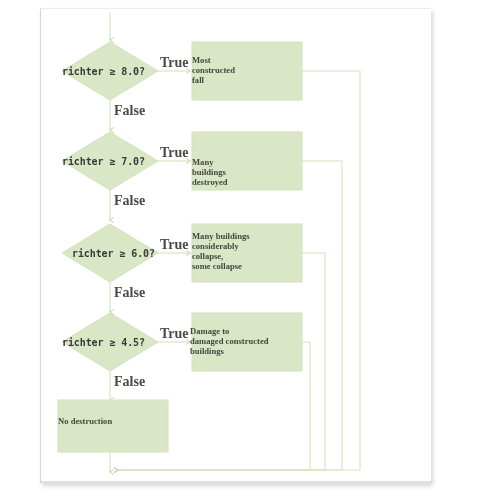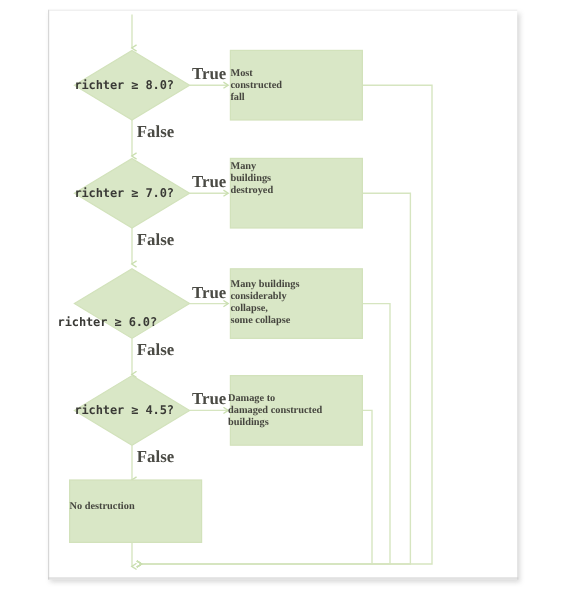--- a/index.html
+++ b/index.html
@@ -135,30 +135,30 @@
       <rect x="192" y="132" width="110" height="58" fill="#d9e7c6" stroke="#d2e2bb" stroke-width="1"></rect>
       <rect x="192" y="224" width="110" height="58" fill="#d9e7c6" stroke="#d2e2bb" stroke-width="1"></rect>
       <rect x="192" y="313" width="110" height="58" fill="#d9e7c6" stroke="#d2e2bb" stroke-width="1"></rect>
 
       <rect x="58" y="400" width="110" height="52" fill="#d9e7c6" stroke="#d2e2bb" stroke-width="1"></rect>
     </g>
   </svg>
 
   <div class="node-label cond-label" style="left:62px; top:66px; width:96px;">richter ≥ 8.0?</div>
   <div class="node-label cond-label" style="left:62px; top:156px; width:96px;">richter ≥ 7.0?</div>
-  <div class="node-label cond-label" style="left:48px; top:248px; width:96px;margin-top:16px;">richter ≥ 6.0?</div>
+  <div class="node-label cond-label" style="left:72px; top:248px; width:96px;">richter ≥ 6.0?</div>
   <div class="node-label cond-label" style="left:62px; top:337px; width:96px;">richter ≥ 4.5?</div>
 
   <div class="node-label box-label" style="left:192px; top:55px; width:110px;">
     <div>Most</div>
     <div>constructed</div>
     <div>fall</div>
   </div>
 
-  <div class="node-label box-label" style="left:192px; top:133px; width:125px;">
+  <div class="node-label box-label" style="left:192px; top:157px; width:125px;">
     <div>Many</div>
     <div>buildings</div>
     <div>destroyed</div>
   </div>
 
   <div class="node-label box-label" style="left:192px; top:231px; width:92px;">
     <div>Many buildings</div>
     <div>considerably</div>
     <div>collapse,</div>
     <div>some collapse</div>

